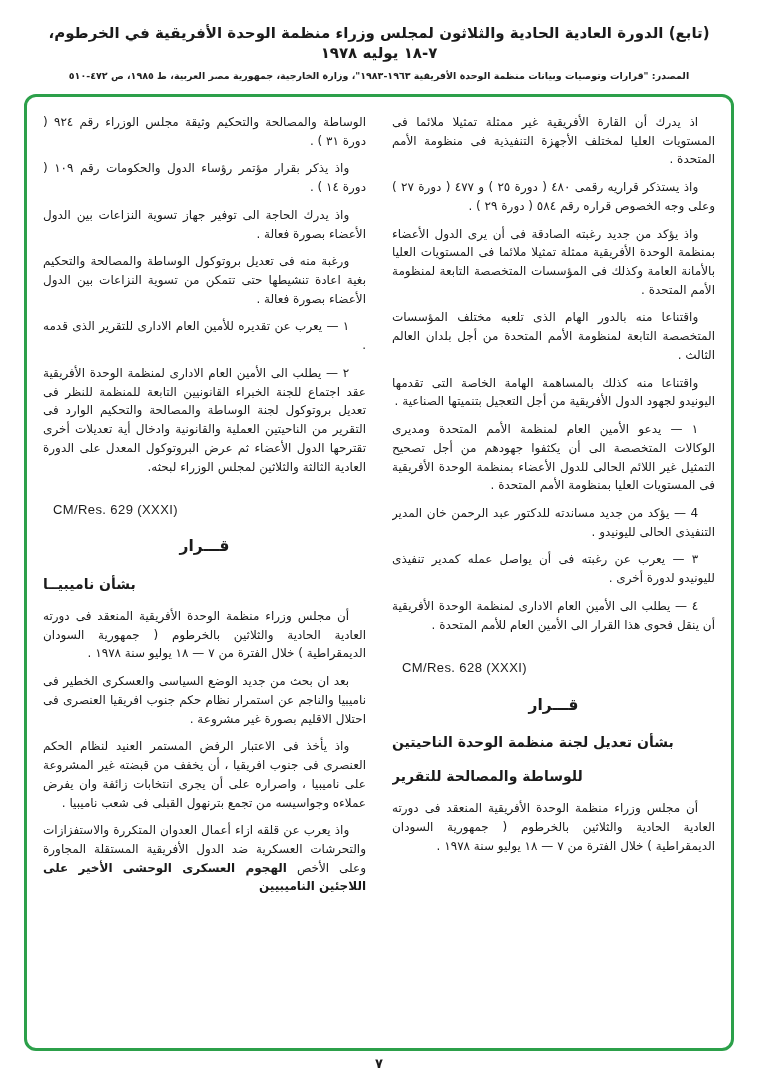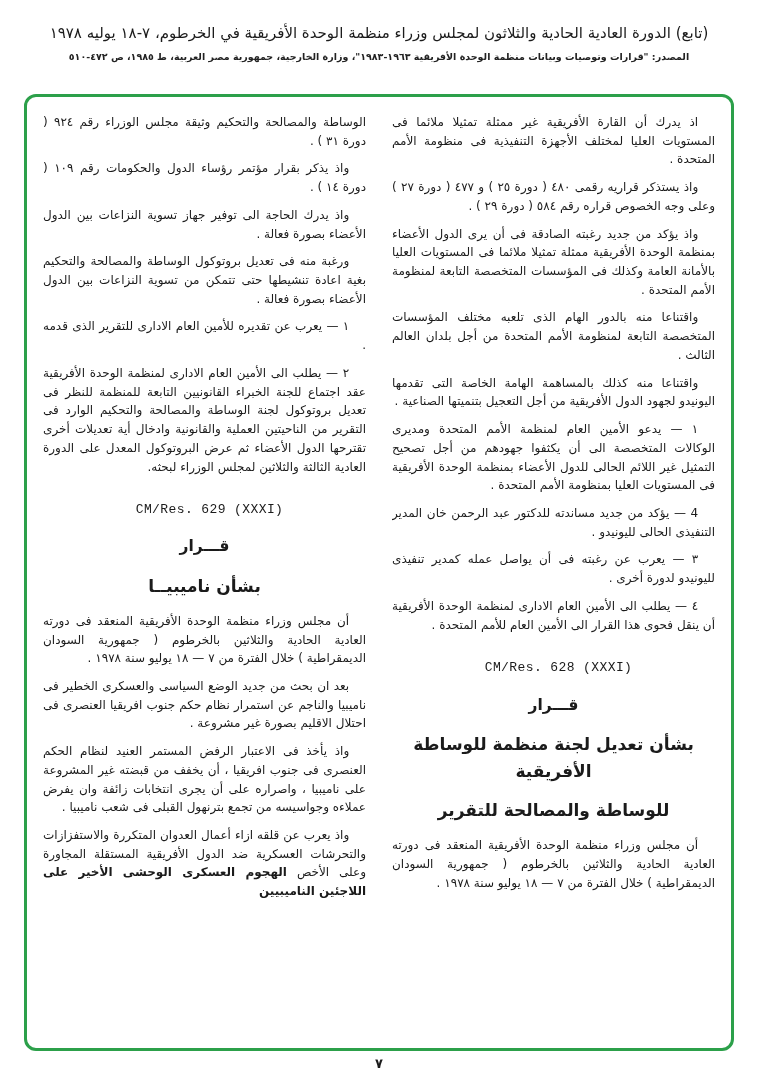--- a/index.html
+++ b/index.html
@@ -20,21 +20,21 @@
     inset: 0;
   }
   
   .page-header {
     direction: rtl;
     text-align: center;
     padding-top: 24px;
   }
   .header-title {
     font-size: 15px;
-    font-weight: normal;
+    font-weight: bold;
     letter-spacing: 0;
     padding: 0 30px;
     line-height: 1.3;
   }
   .header-source {
     font-size: 9.5px;
     font-weight: bold;
     margin-top: 7px;
     color: #222;
   }
@@ -68,41 +68,41 @@
     overflow: hidden;
   }
   .para {
     margin: 0 0 9px 0;
   }
   .indent {
     text-indent: 1.4em;
   }
   .ref {
     direction: ltr;
-    text-align: center;
+    text-align: left;
     unicode-bidi: isolate;
-    font-family: Liberation Mono, monospace;
+    font-family: Liberation Sans, sans-serif;
     font-size: 13px;
     letter-spacing: 0.4px;
     margin: 24px 0 14px 0;
     padding-left: 10px;
     font-weight: 500;
   }
   .res-heading {
     text-align: center;
     text-indent: 0;
     font-weight: bold;
     font-size: 15.5px;
     margin: 10px 0 14px 0;
   }
   .res-subject {
-    text-align: center;
+    text-align: left;
     text-indent: 0;
     font-weight: bold;
-    font-size: 17px;
+    font-size: 14px;
     margin: 0 0 12px 0;
     line-height: 1.6;
   }
   .bold-run {
     font-weight: bold;
   }
   
   .page-footer {
     position: absolute;
     bottom: 6px;
@@ -133,21 +133,21 @@
         <p class="para indent">واذ يستذكر قراريه رقمى ٤٨٠ ( دورة ٢٥ ) و ٤٧٧ ( دورة ٢٧ ) وعلى وجه الخصوص قراره رقم ٥٨٤ ( دورة ٢٩ ) .</p>
         <p class="para indent">واذ يؤكد من جديد رغبته الصادقة فى أن يرى الدول الأعضاء بمنظمة الوحدة الأفريقية ممثلة تمثيلا ملائما فى المستويات العليا بالأمانة العامة وكذلك فى المؤسسات المتخصصة التابعة لمنظومة الأمم المتحدة .</p>
         <p class="para indent">واقتناعا منه بالدور الهام الذى تلعبه مختلف المؤسسات المتخصصة التابعة لمنظومة الأمم المتحدة من أجل بلدان العالم الثالث .</p>
         <p class="para indent">واقتناعا منه كذلك بالمساهمة الهامة الخاصة التى تقدمها اليونيدو لجهود الدول الأفريقية من أجل التعجيل بتنميتها الصناعية .</p>
         <p class="para indent">١ — يدعو الأمين العام لمنظمة الأمم المتحدة ومديرى الوكالات المتخصصة الى أن يكثفوا جهودهم من أجل تصحيح التمثيل غير اللائم الحالى للدول الأعضاء بمنظمة الوحدة الأفريقية فى المستويات العليا بمنظومة الأمم المتحدة .</p>
         <p class="para indent">4 — يؤكد من جديد مساندته للدكتور عبد الرحمن خان المدير التنفيذى الحالى لليونيدو .</p>
         <p class="para indent">٣ — يعرب عن رغبته فى أن يواصل عمله كمدير تنفيذى لليونيدو لدورة أخرى .</p>
         <p class="para indent">٤ — يطلب الى الأمين العام الادارى لمنظمة الوحدة الأفريقية أن ينقل فحوى هذا القرار الى الأمين العام للأمم المتحدة .</p>
         <p class="para ref">CM/Res. 628 (XXXI)</p>
         <p class="para res-heading">قـــرار</p>
-        <p class="para res-subject">بشأن تعديل لجنة منظمة للوساطة الأفريقية</p>
+        <p class="para res-subject">بشأن تعديل لجنة منظمة الوحدة الناحيتين</p>
         <p class="para res-subject">للوساطة والمصالحة للتقرير</p>
         <p class="para indent">أن مجلس وزراء منظمة الوحدة الأفريقية المنعقد فى دورته العادية الحادية والثلاثين بالخرطوم ( جمهورية السودان الديمقراطية ) خلال الفترة من ٧ — ١٨ يوليو سنة ١٩٧٨ .</p>
       </div>
 
       <div class="column">
         <p class="para">الوساطة والمصالحة والتحكيم وثيقة مجلس الوزراء رقم ٩٢٤ ( دورة ٣١ ) .</p>
         <p class="para indent">واذ يذكر بقرار مؤتمر رؤساء الدول والحكومات رقم ١٠٩ ( دورة ١٤ ) .</p>
         <p class="para indent">واذ يدرك الحاجة الى توفير جهاز تسوية النزاعات بين الدول الأعضاء بصورة فعالة .</p>
         <p class="para indent">ورغبة منه فى تعديل بروتوكول الوساطة والمصالحة والتحكيم بغية اعادة تنشيطها حتى تتمكن من تسوية النزاعات بين الدول الأعضاء بصورة فعالة .</p>
         <p class="para indent">١ — يعرب عن تقديره للأمين العام الادارى للتقرير الذى قدمه .</p>

